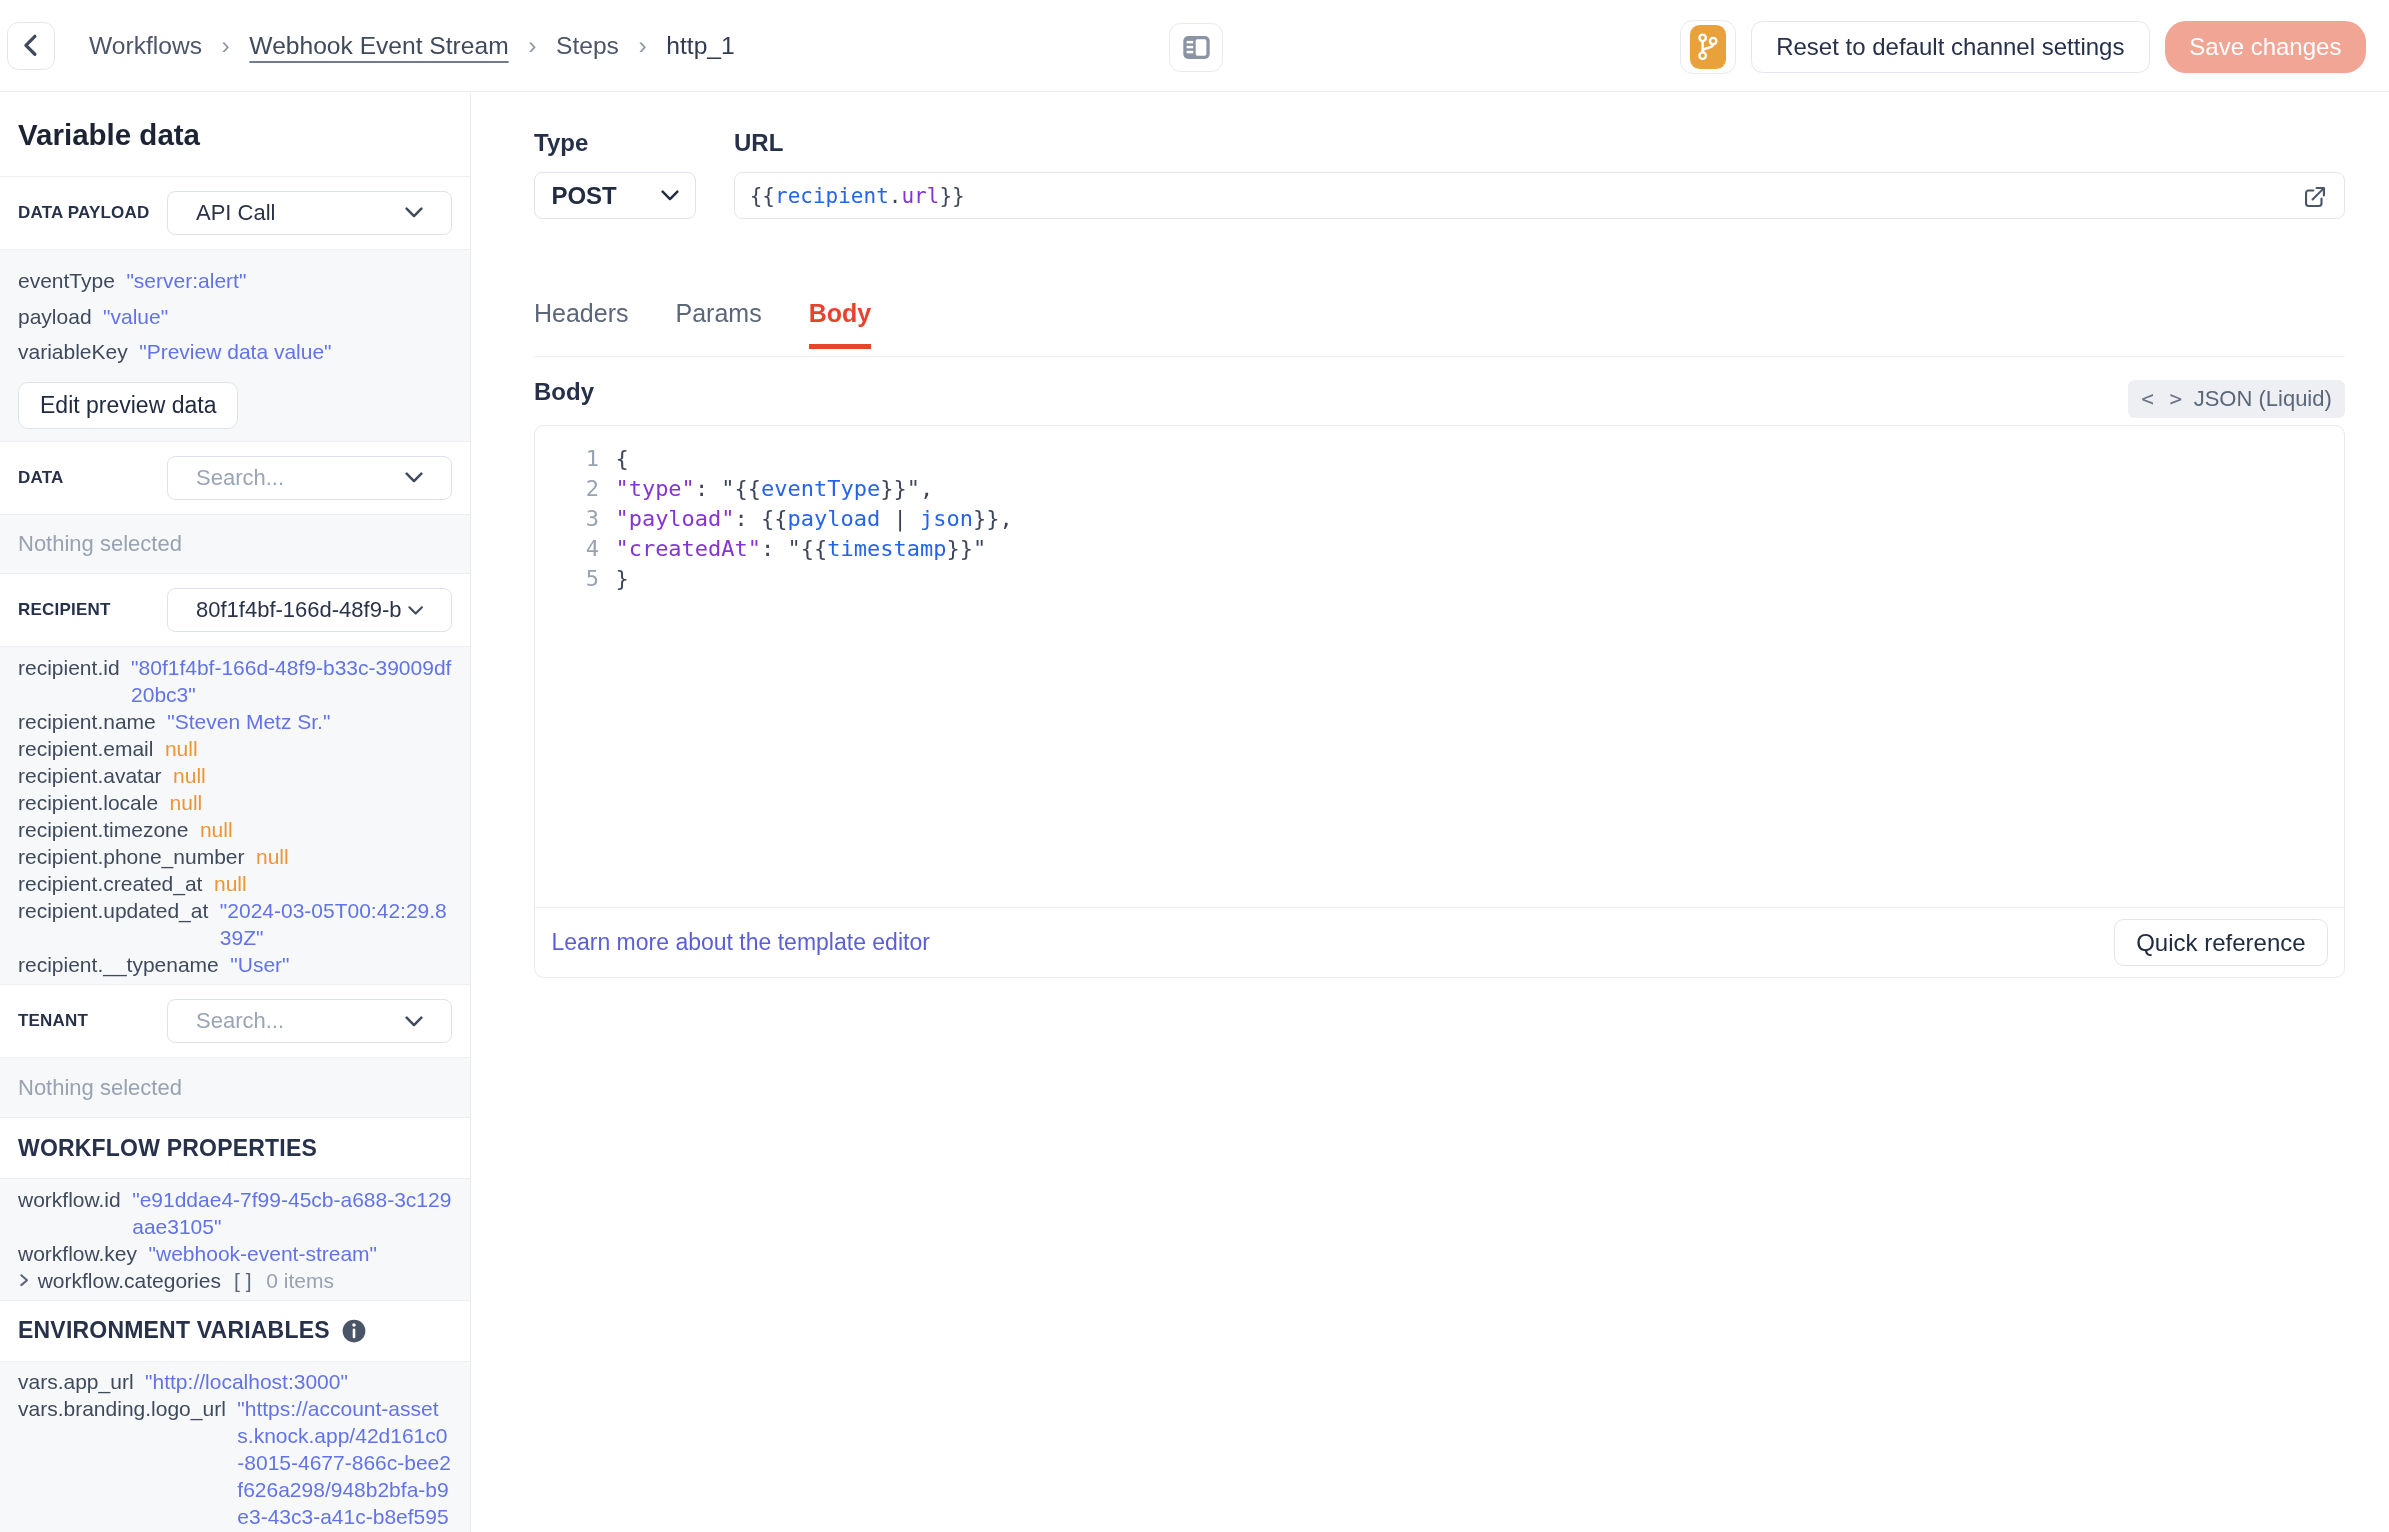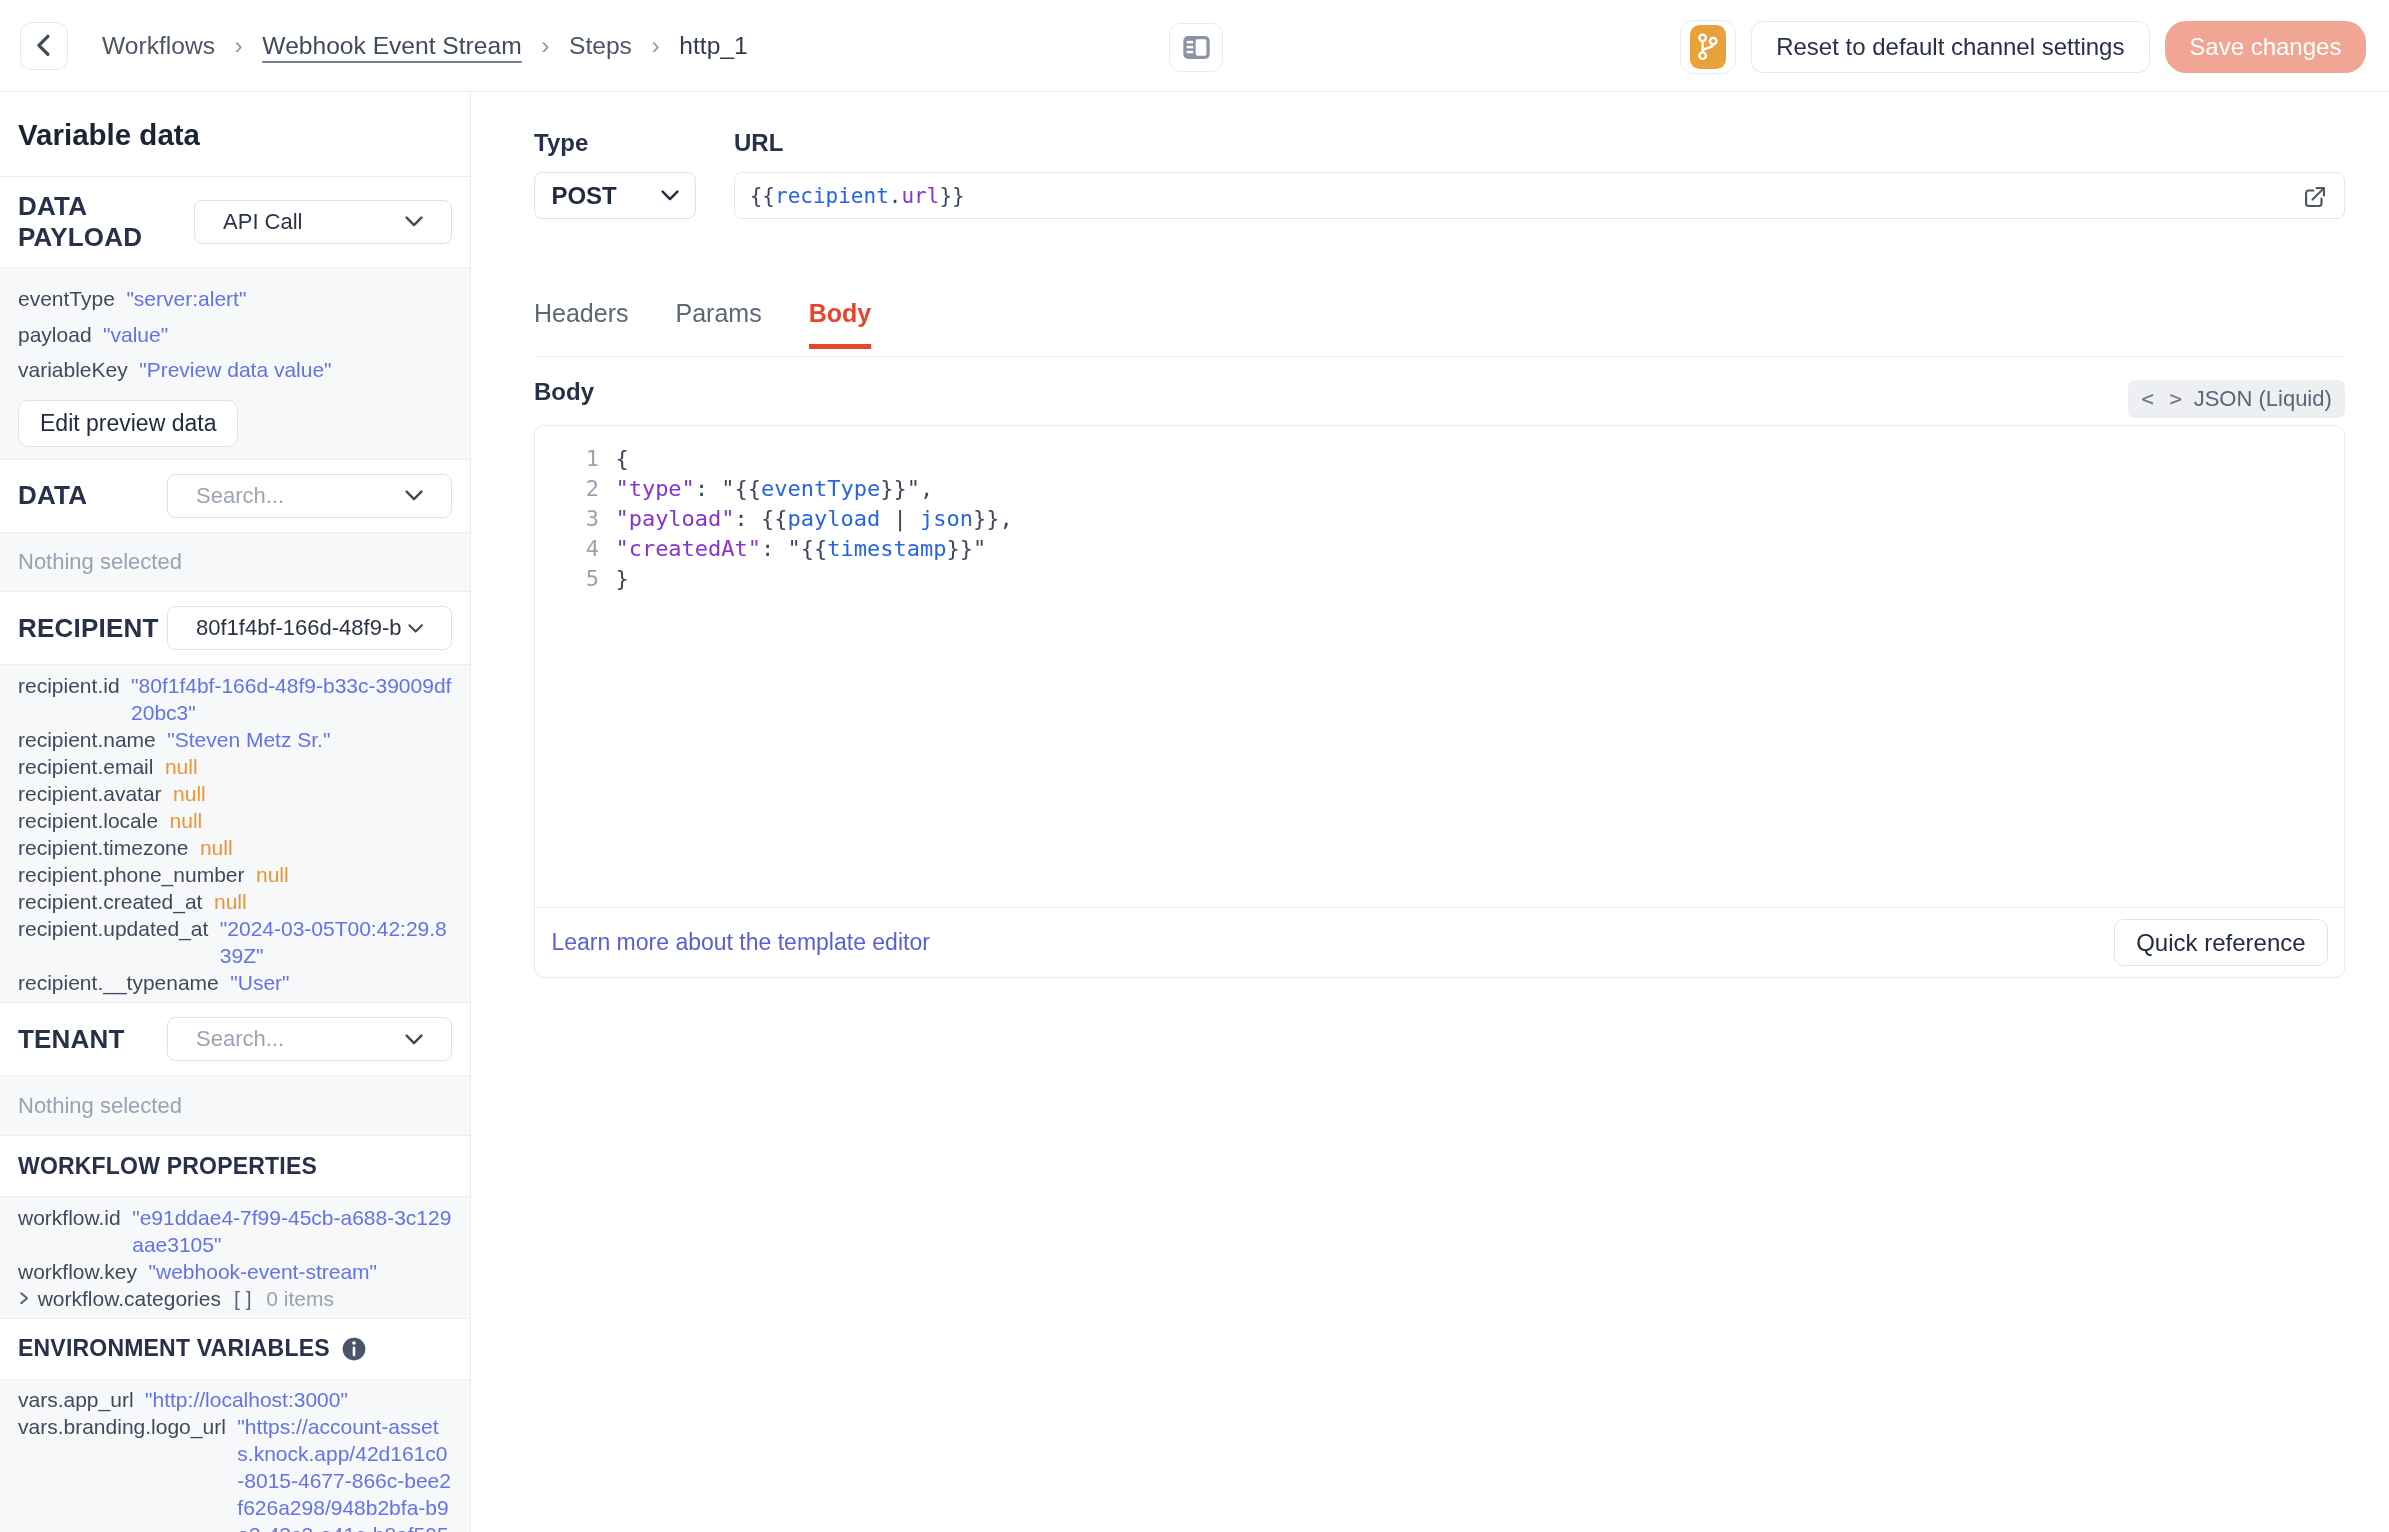--- a/index.html
+++ b/index.html
@@ -2,21 +2,21 @@
 <html style="font-size:13px"><head>
 <meta charset="utf-8">
 <style>
   html,body{margin:0;padding:0;background:#fff;}
   .page{position:relative;width:2389px;height:1532px;overflow:hidden;background:#fff;
         font-family:"Liberation Sans",sans-serif;color:#2a3347;}
   svg{display:block;}
 
   
   .topbar{position:absolute;left:0;top:0;width:2389px;height:92px;background:#fff;
-          border-bottom:1.6px solid #e9ebef;display:flex;align-items:center;padding-left:20px;box-sizing:border-box;}
+          border-bottom:1.6px solid #e9ebef;display:flex;align-items:center;padding-left:7px;box-sizing:border-box;}
   .back-btn{width:46px;height:46px;border:1.6px solid #e3e7ed;border-radius:11.5px;background:#fff;
             display:flex;align-items:center;justify-content:center;cursor:pointer;flex-shrink:0;}
   .crumbs{display:flex;align-items:center;gap:19.6px;margin-left:34px;font-size:24.6px;color:#4c5668;}
   .crumb{white-space:nowrap;}
   .crumb-link{text-decoration:underline;text-underline-offset:6.5px;text-decoration-color:#717c8e;color:#3f4a5c;cursor:pointer;}
   .crumb-current{color:#313c50;}
   .sep{color:#8d97a7;font-size:24.6px;}
   .toggle-btn{position:absolute;left:1169px;top:23px;width:52px;height:47px;border:1.6px solid #e6e9ee;
               border-radius:11.5px;background:#fff;display:flex;align-items:center;justify-content:center;cursor:pointer;}
   .top-right{position:absolute;right:23px;top:19.6px;display:flex;gap:14.7px;align-items:center;}
@@ -27,21 +27,21 @@
                  font-size:24px;color:#26304a;font-weight:500;display:flex;align-items:center;cursor:pointer;
                  font-family:"Liberation Sans",sans-serif;}
   .btn-save{height:52px;padding:0 24.6px;border:none;border-radius:21px;background:#f1a595;color:#ffffff;
             font-size:24px;font-weight:500;display:flex;align-items:center;font-family:"Liberation Sans",sans-serif;}
 
   
   .sidebar{position:absolute;left:0;top:93px;bottom:0;width:471px;background:#fff;
            border-right:1.6px solid #e9ebef;overflow:hidden;font-size:21px;box-sizing:border-box;}
   .sb-title{padding:24.6px 18px;font-size:29.5px;font-weight:600;color:#1c2434;border-bottom:1.6px solid #eceef2;}
   .ctl-row{display:flex;align-items:center;justify-content:space-between;padding:14px 18px;background:#fff;}
-  .ctl-label{font-size:26px;font-weight:600;color:#27314a;letter-spacing:0.2px;}
+  .ctl-label{font-size:17px;font-weight:600;color:#27314a;letter-spacing:0.2px;}
   .select{width:285px;height:44px;border:1.6px solid #dde2ea;border-radius:8.2px;background:#fff;
           display:flex;align-items:center;justify-content:space-between;padding:0 28px;font-size:22px;
           color:#2a3347;cursor:pointer;box-sizing:border-box;}
   .select .sel-text{overflow:hidden;white-space:nowrap;text-overflow:clip;margin-right:6.5px;}
   .select .ph{color:#9aa5b4;}
   .gray{background:#f7f8fa;border-top:1.6px solid #eceef2;border-bottom:1.6px solid #eceef2;padding:11.5px 18px;}
   .gray-tight{padding:6.5px 18px;}
   .kv{display:flex;gap:11.5px;line-height:27px;margin:0;}
   .kv-lg{line-height:33px;margin:2.5px 0;}
   .kv .k{color:#3f4a5c;flex-shrink:0;}

